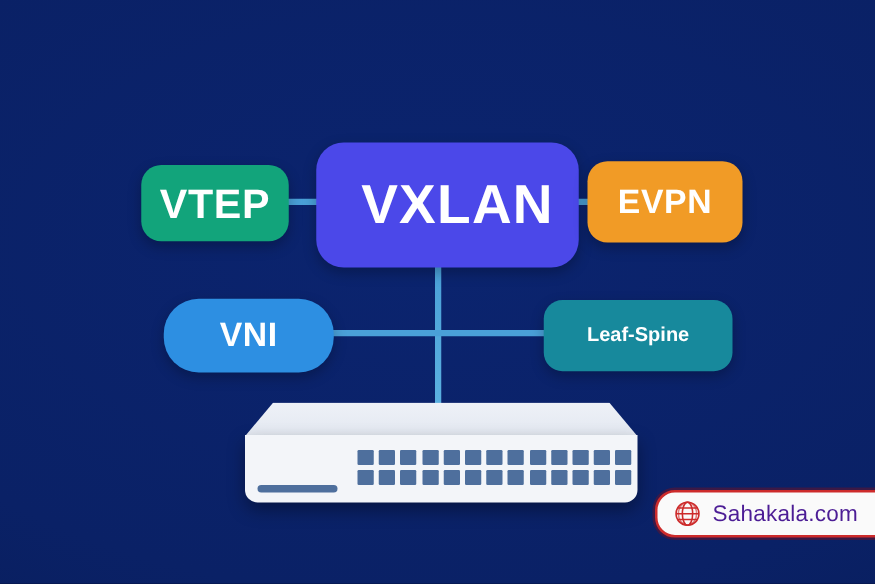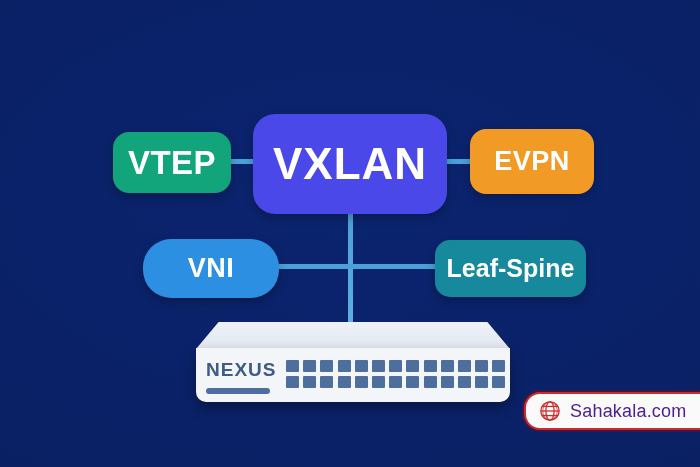--- a/index.html
+++ b/index.html
@@ -17,22 +17,22 @@
   #conn-down{left:348px;top:212px;height:113px;}
   #conn-vni{left:264px;top:264px;width:174px;}
   
   .node{
     position:absolute;display:flex;align-items:center;justify-content:center;
     color:#fff;font-weight:800;box-shadow:0 4px 10px rgba(0,0,0,.25);
   }
   #node-vxlan{left:253px;top:114px;width:194px;height:100px;border-radius:22px;font-size:44px;letter-spacing:1px;}
   #node-vtep{left:113px;top:132px;width:118px;height:61px;border-radius:16px;font-size:33px;letter-spacing:.5px;}
   #node-evpn{left:470px;top:129px;width:124px;height:65px;border-radius:16px;font-size:27px;letter-spacing:.5px;}
-  #node-vni{left:131px;top:239px;width:136px;height:59px;border-radius:28px;font-size:27px;letter-spacing:.5px;margin-left:12px;}
-  #node-leafspine{left:435px;top:240px;width:151px;height:57px;border-radius:15px;font-size:25px;}
+  #node-vni{left:131px;top:239px;width:136px;height:59px;border-radius:28px;font-size:27px;letter-spacing:.5px;}
+  #node-leafspine{left:435px;top:240px;width:151px;height:57px;border-radius:15px;font-size:16px;}
   
   .switch-top{
     position:absolute;left:196px;top:322px;width:314px;height:27px;
     background:linear-gradient(#eef1f7,#e3e8f1);
     clip-path:polygon(7.2% 0,92.8% 0,100% 100%,0 100%);
   }
   .switch-body{
     position:absolute;left:196px;top:348px;width:314px;height:54px;
     background:#f3f5f9;border-radius:0 0 10px 10px;
     box-shadow:0 6px 14px rgba(0,0,0,.35);
@@ -60,39 +60,38 @@
 </head>
 <body>
 
 <div class="stage">
 
   <div class="conn h" id="conn-vtep"></div>
   <div class="conn h" id="conn-evpn"></div>
   <div class="conn v" id="conn-down"></div>
   <div class="conn h" id="conn-vni"></div>
 
-  <div class="node" id="node-vxlan" style="background-color: rgb(75, 72, 233);">
+  <div class="node" id="node-vxlan" style="background-color: rgb(75, 72, 233); padding-left: 16px;">
     <span>VXLAN</span>
   </div>
   <div class="node" id="node-vtep" style="background-color: rgb(18, 164, 123);">
     <span>VTEP</span>
   </div>
   <div class="node" id="node-evpn" style="background-color: rgb(241, 155, 38); align-items: center;">
     <span>EVPN</span>
   </div>
   <div class="node" id="node-vni" style="background-color: rgb(45, 143, 226);">
     <span>VNI</span>
   </div>
   <div class="node" id="node-leafspine" style="background-color: rgb(23, 137, 156);">
     <span>Leaf-Spine</span>
   </div>
 
   <div class="switch-top"></div>
   <div class="switch-body">
-    <div class="switch-label">NEXUS</div>
     <div class="switch-bar"></div>
     <div class="port-grid">
         <div class="port" style="background-color: rgb(78, 111, 157);"></div>
         <div class="port" style="background-color: rgb(78, 111, 157);"></div>
         <div class="port" style="background-color: rgb(78, 111, 157);"></div>
         <div class="port" style="background-color: rgb(78, 111, 157);"></div>
         <div class="port" style="background-color: rgb(78, 111, 157);"></div>
         <div class="port" style="background-color: rgb(78, 111, 157);"></div>
         <div class="port" style="background-color: rgb(78, 111, 157);"></div>
         <div class="port" style="background-color: rgb(78, 111, 157);"></div>

